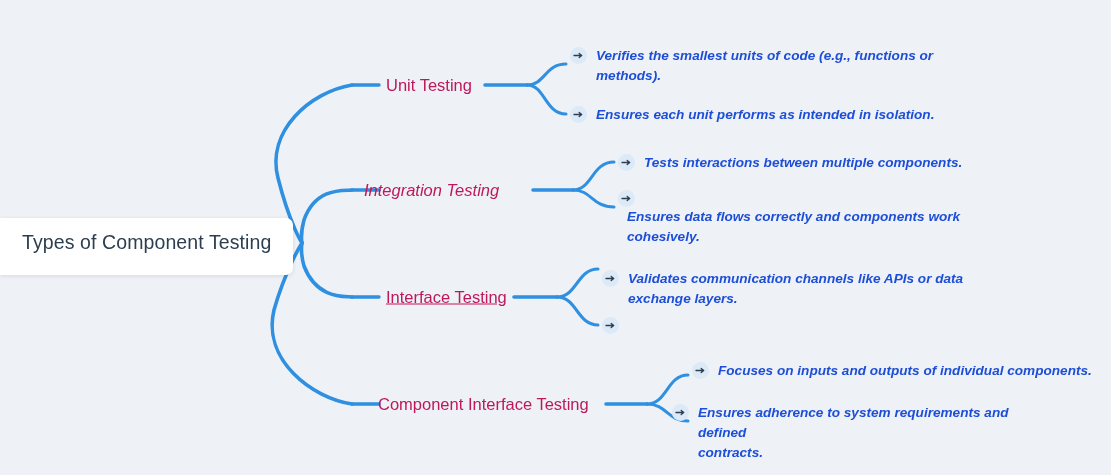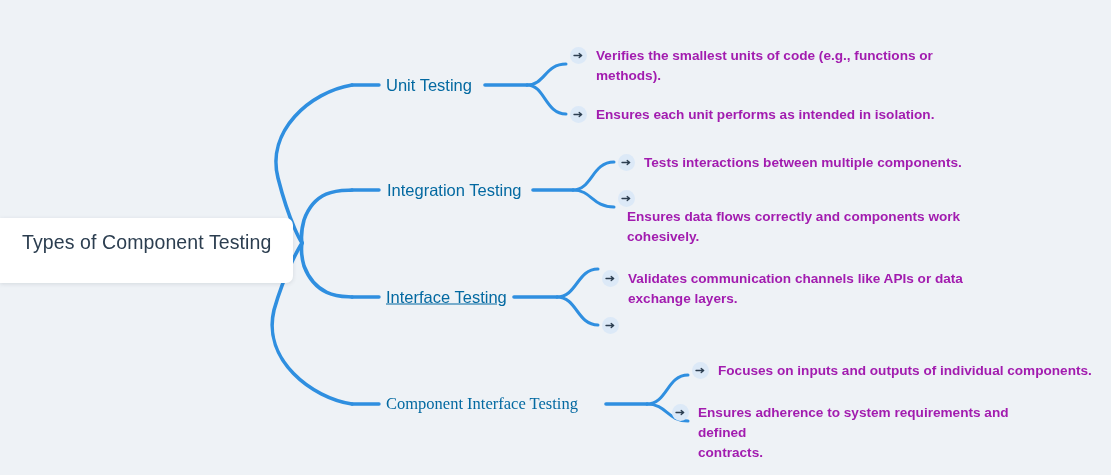--- a/index.html
+++ b/index.html
@@ -29,38 +29,38 @@
     pointer-events: none;
   }
   
   .root-card {
     position: absolute;
     left: 0;
     top: 218px;
     height: 49px;
     display: flex;
     align-items: center;
-    padding: 0 22px 16px 22px;
+    padding: 0 22px 8px 22px;
     background: #ffffff;
     border-radius: 0 7px 7px 0;
     box-shadow: 0 1px 4px rgba(40, 55, 70, 0.13);
     z-index: 3;
   }
   .root-card .root-label {
     font-size: 19.5px;
     color: #2c3e50;
     letter-spacing: 0.1px;
     white-space: nowrap;
   }
   
   .branch-label {
     position: absolute;
     transform: translateY(-50%);
     font-size: 16.5px;
-    color: #0369a1;
+    color: #be185d;
     white-space: nowrap;
     z-index: 3;
   }
   
   .leaf {
     position: absolute;
     display: flex;
     align-items: flex-start;
     z-index: 3;
   }
@@ -74,22 +74,23 @@
     align-items: center;
     justify-content: center;
     margin-top: 1px;
   }
   .leaf-badge svg {
     display: block;
   }
   .leaf-text {
     margin-left: 9px;
     font-size: 13.6px;
+    font-style: italic;
     font-weight: 600;
-    color: #a21caf;
+    color: #1d4ed8;
     line-height: 20px;
     white-space: pre-line;
   }
 </style>
 </head>
 <body>
 
 <div id="map-root">
 
   <svg id="connectors" viewBox="0 0 1111 475" width="1111" height="475" xmlns="http://www.w3.org/2000/svg">
@@ -122,23 +123,23 @@
       <path d="M 647 404 C 667 404 667 375 688 375" stroke-width="3"></path>
       <path d="M 647 404 C 667 404 667 421 688 421" stroke-width="3"></path>
     </g>
   </svg>
 
   <div class="root-card">
     <span class="root-label">Types of Component Testing</span>
   </div>
 
   <div class="branch-label" style="left:386px; top:85px;">Unit Testing</div>
-  <div class="branch-label" style="left:387px; top:190px;">Integration Testing</div>
+  <div class="branch-label" style="left:364px; top:190px;font-style:italic;">Integration Testing</div>
   <div class="branch-label" style="left:386px; top:297px;text-decoration:underline;">Interface Testing</div>
-  <div class="branch-label" style="left:386px; top:404px;font-family:Liberation Serif, serif;">Component Interface Testing</div>
+  <div class="branch-label" style="left:378px; top:404px;">Component Interface Testing</div>
 
   <div class="leaf" style="left:570px; top:46px; width:470px;">
     <span class="leaf-badge">
       <svg width="11" height="11" viewBox="0 0 11 11">
           <path d="M1 5.5 H8.4 M6.2 3.4 L8.7 5.5 L6.2 7.6" fill="none" stroke="#2c3e50" stroke-width="1.3" stroke-linecap="round" stroke-linejoin="round"></path>
         </svg>
     </span>
     <span class="leaf-text">Verifies the smallest units of code (e.g., functions or
 methods).</span>
   </div>

